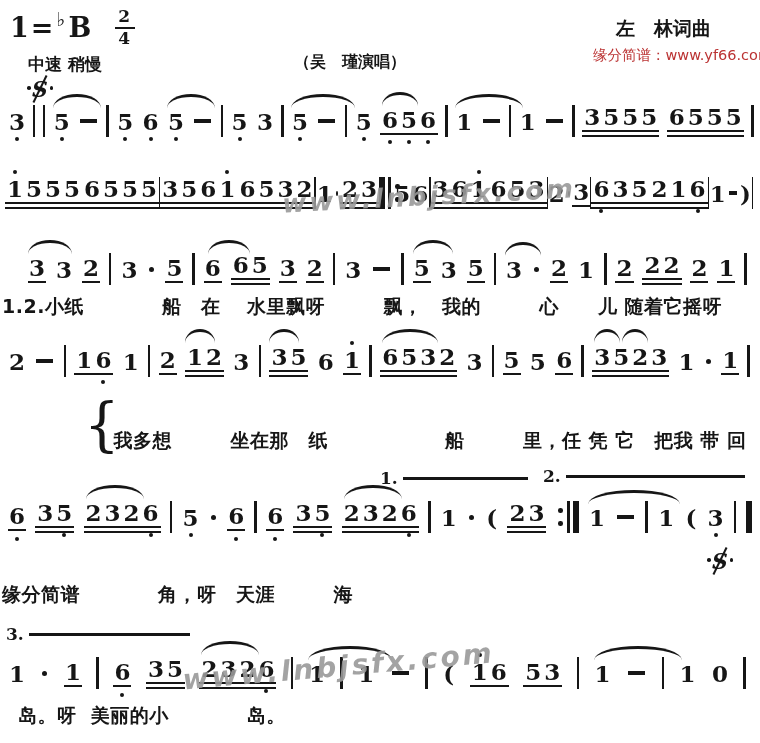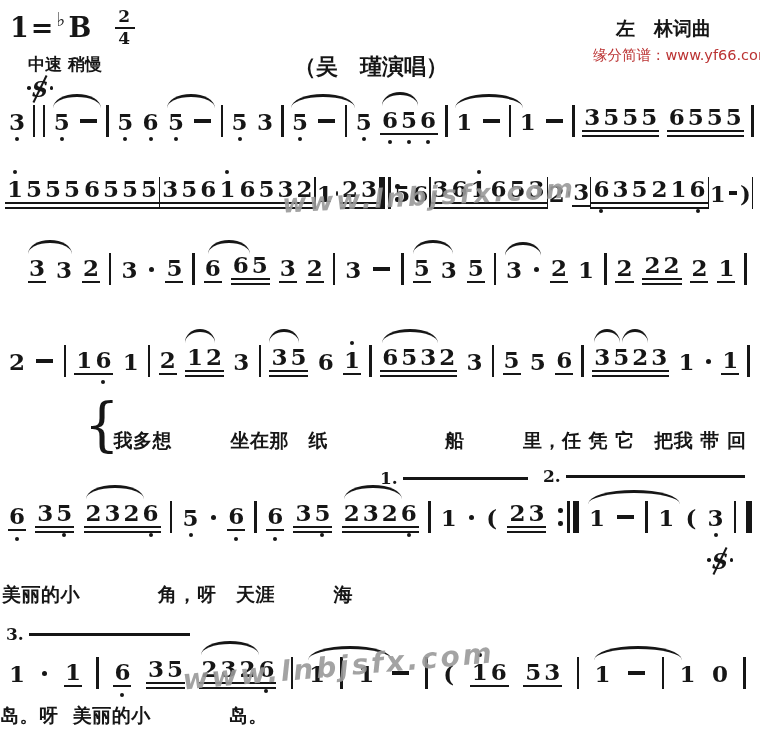--- a/index.html
+++ b/index.html
@@ -11,21 +11,21 @@
   .keysig .flat{font-size:19px;vertical-align:super;position:relative;top:-9px;margin:0 1px;}
   .frac{display:inline-flex;flex-direction:column;align-items:center;font-size:17px;
         line-height:1.05;margin-left:22px;font-weight:bold;}
   .frac .num{border-bottom:2.5px solid #161616;padding:0 3px 1px;}
   .frac .den{padding-top:1px;}
   .title{position:absolute;left:274px;top:0px;font-size:37px;font-weight:bold;
          letter-spacing:56px;white-space:nowrap;}
   .credit{position:absolute;left:600px;top:16px;font-size:19px;font-weight:bold;white-space:pre;margin-left:16px;}
   .site{position:absolute;left:593px;top:46px;font-size:14.5px;color:#bb3333;white-space:pre;}
   .tempo{position:absolute;left:28px;top:53px;font-size:17px;font-weight:bold;white-space:pre;}
-  .performer{position:absolute;left:294px;top:52px;font-size:22px;font-weight:bold;white-space:pre;}
+  .performer{position:absolute;left:294px;top:52px;font-size:16px;font-weight:bold;white-space:pre;}
   
   .mline{position:absolute;display:flex;justify-content:space-between;align-items:center;
          height:42px;font-family:"DejaVu Serif",serif;font-weight:bold;font-size:23px;}
   .tok{position:relative;display:inline-flex;align-items:center;justify-content:center;
        line-height:1;padding:0 1px;}
   .grp{display:inline-flex;align-items:center;gap:1px;}
   .ul1{border-bottom:2.5px solid #161616;padding-bottom:2px;}
   .ul2{border-bottom:7px double #161616;padding-bottom:2px;}
   .db::after{content:"";position:absolute;left:50%;transform:translateX(-50%);bottom:-8px;
              width:4px;height:4px;border-radius:50%;background:#161616;}
@@ -401,21 +401,22 @@
   </div>
   <div class="volta" style="left:543px;top:468px;width:202px;">
     <span class="vnum">2.</span>
       <span class="vline"></span>
   </div>
   <div class="volta" style="left:6px;top:626px;width:184px;">
     <span class="vnum">3.</span>
       <span class="vline"></span>
   </div>
 
+  <div class="lyr" style="left:2px;top:294px;">1.2.小纸　　　　船　在　 水里飘呀　　　飘，　我的　　　心　　儿 随着它摇呀</div>
   <div class="brace">{</div>
   <div class="lyr" style="left:16px;top:428px;">　　　　　我多想　　　坐在那　纸　　　　　　船　　　里，任 凭 它　把我 带 回</div>
-  <div class="lyr" style="left:2px;top:582px;">美丽的小　　　　角，呀　天涯　　　海</div>
-  <div class="lyr" style="left:0;top:703px;">岛。呀  美丽的小　　　　岛。</div>
+  <div class="lyr" style="left:2px;top:582px;">缘分简谱　　　　角，呀　天涯　　　海</div>
+  <div class="lyr" style="left:18px;top:703px;">岛。呀  美丽的小　　　　岛。</div>
 
   <div class="wm wm1">www.lnbjsfx.com</div>
   <div class="wm wm2">www.lnbjsfx.com</div>
 
 </div>
 
 </body></html>

